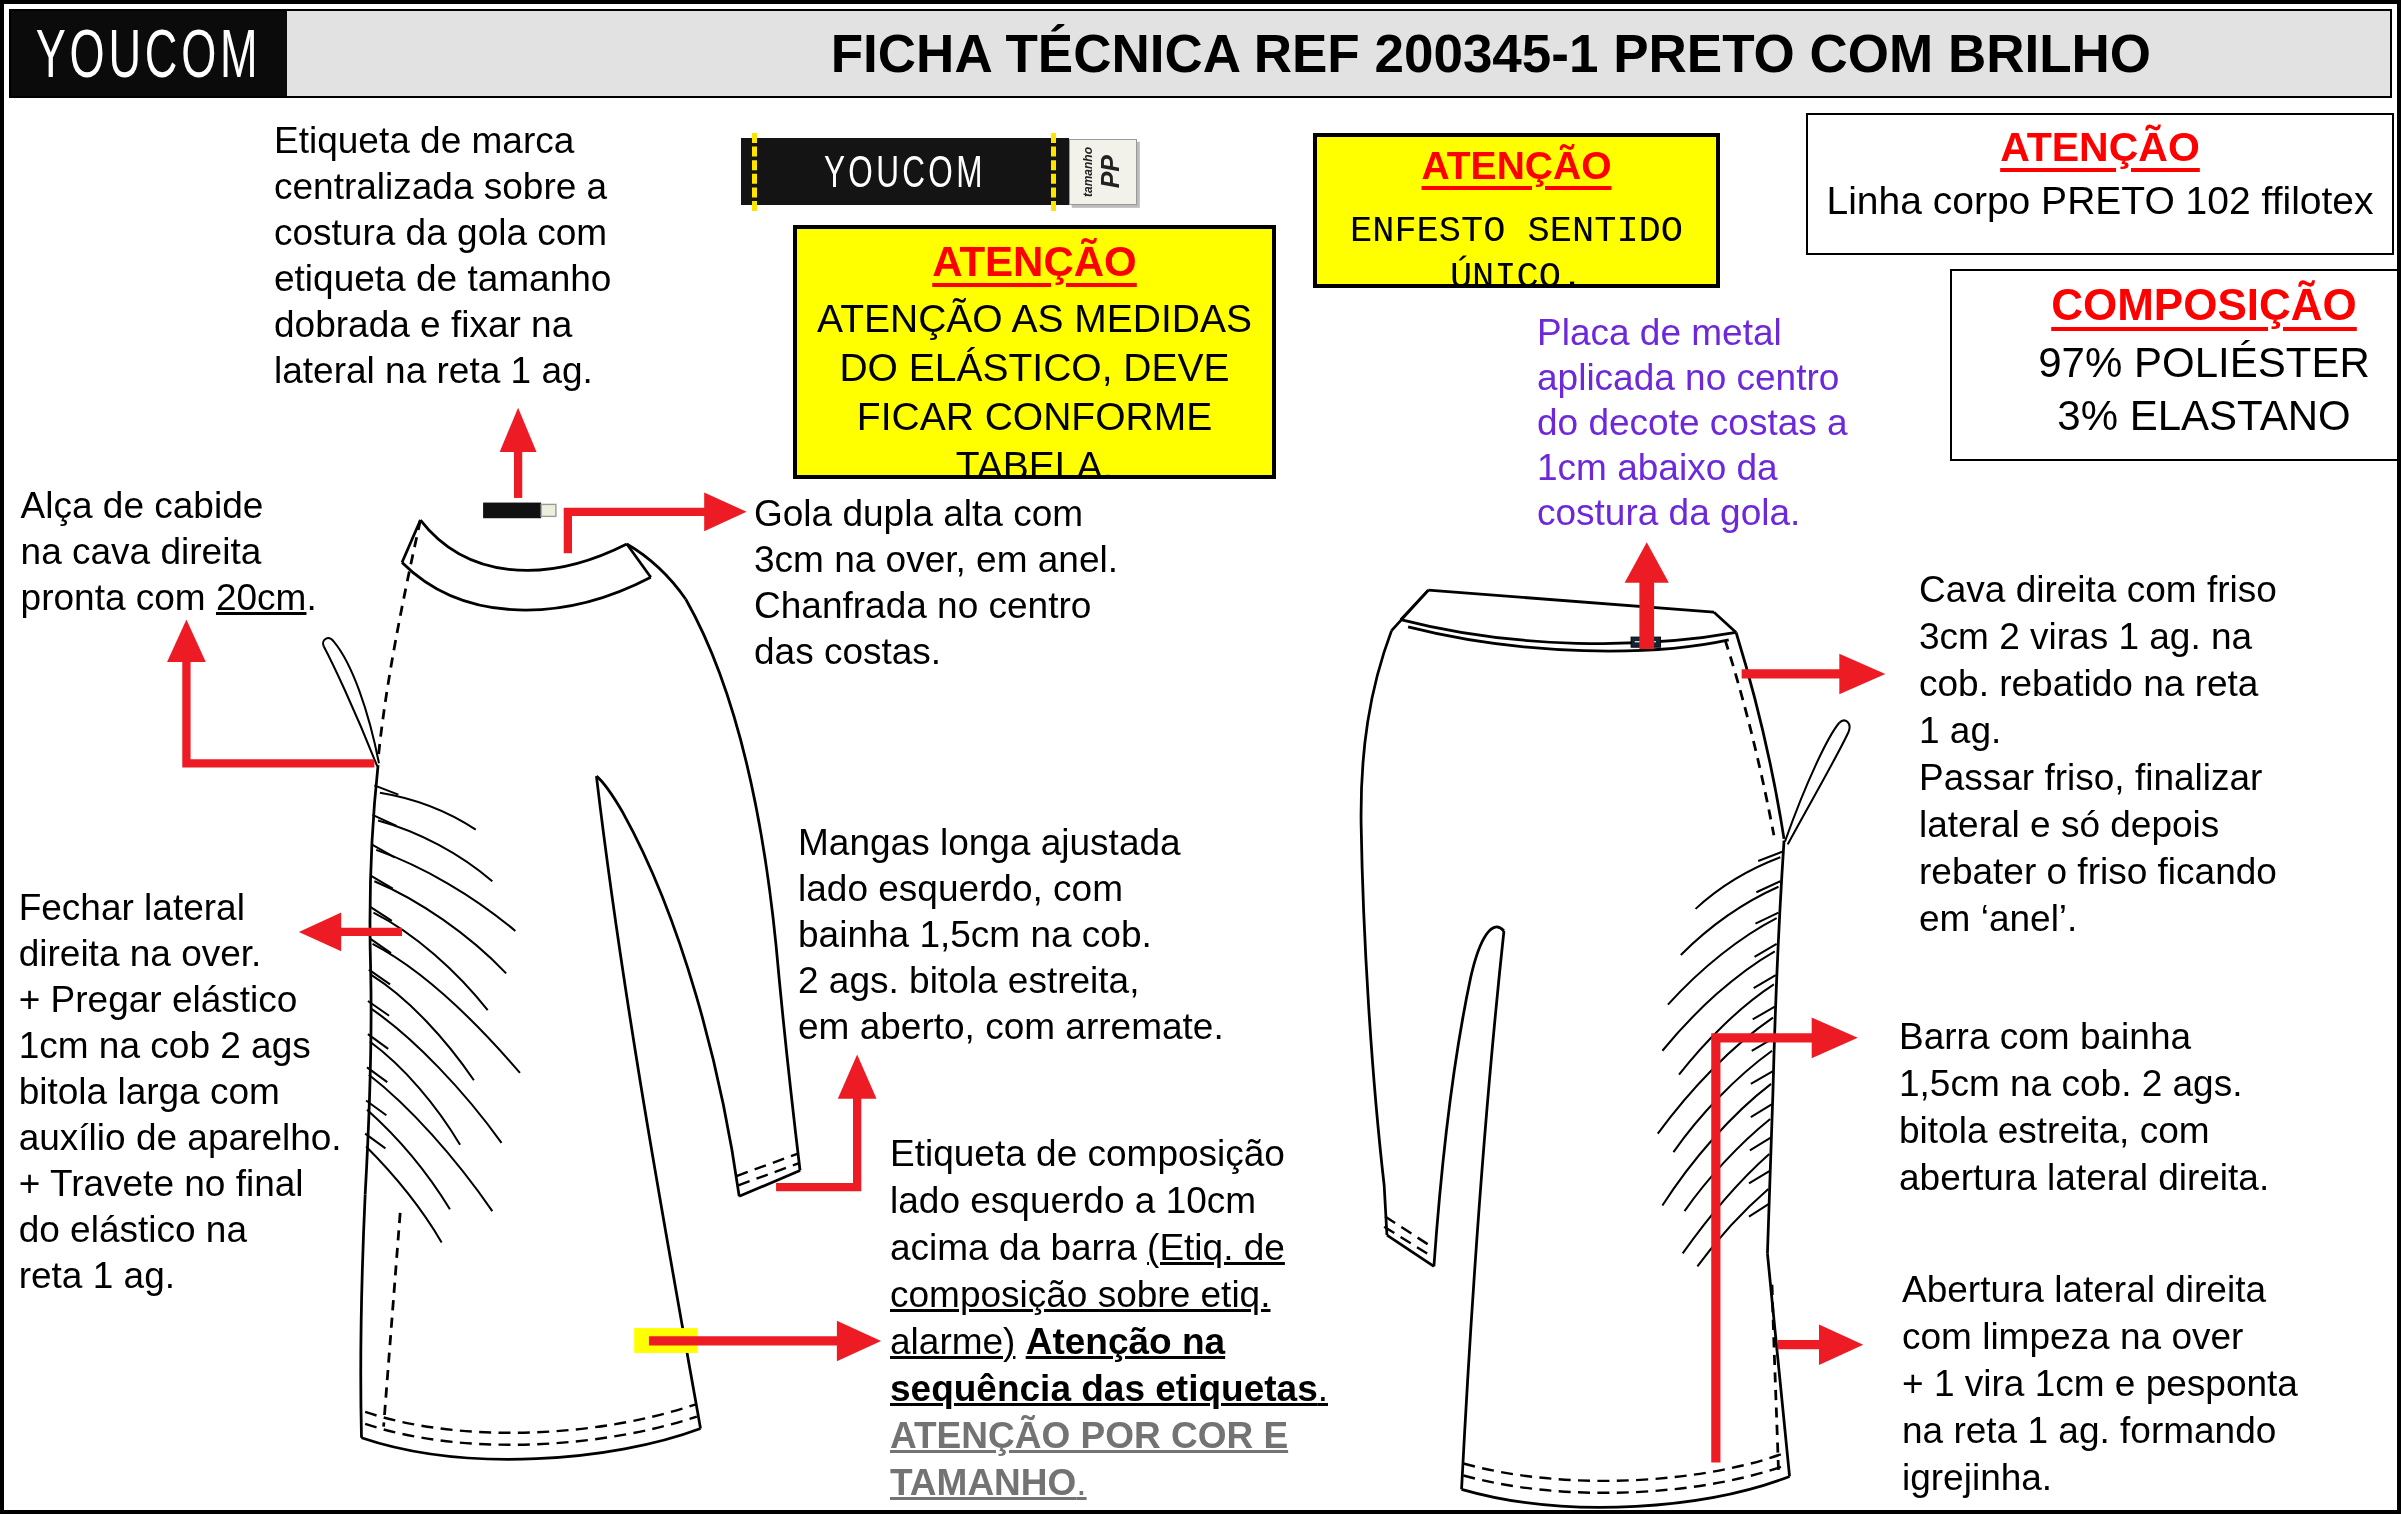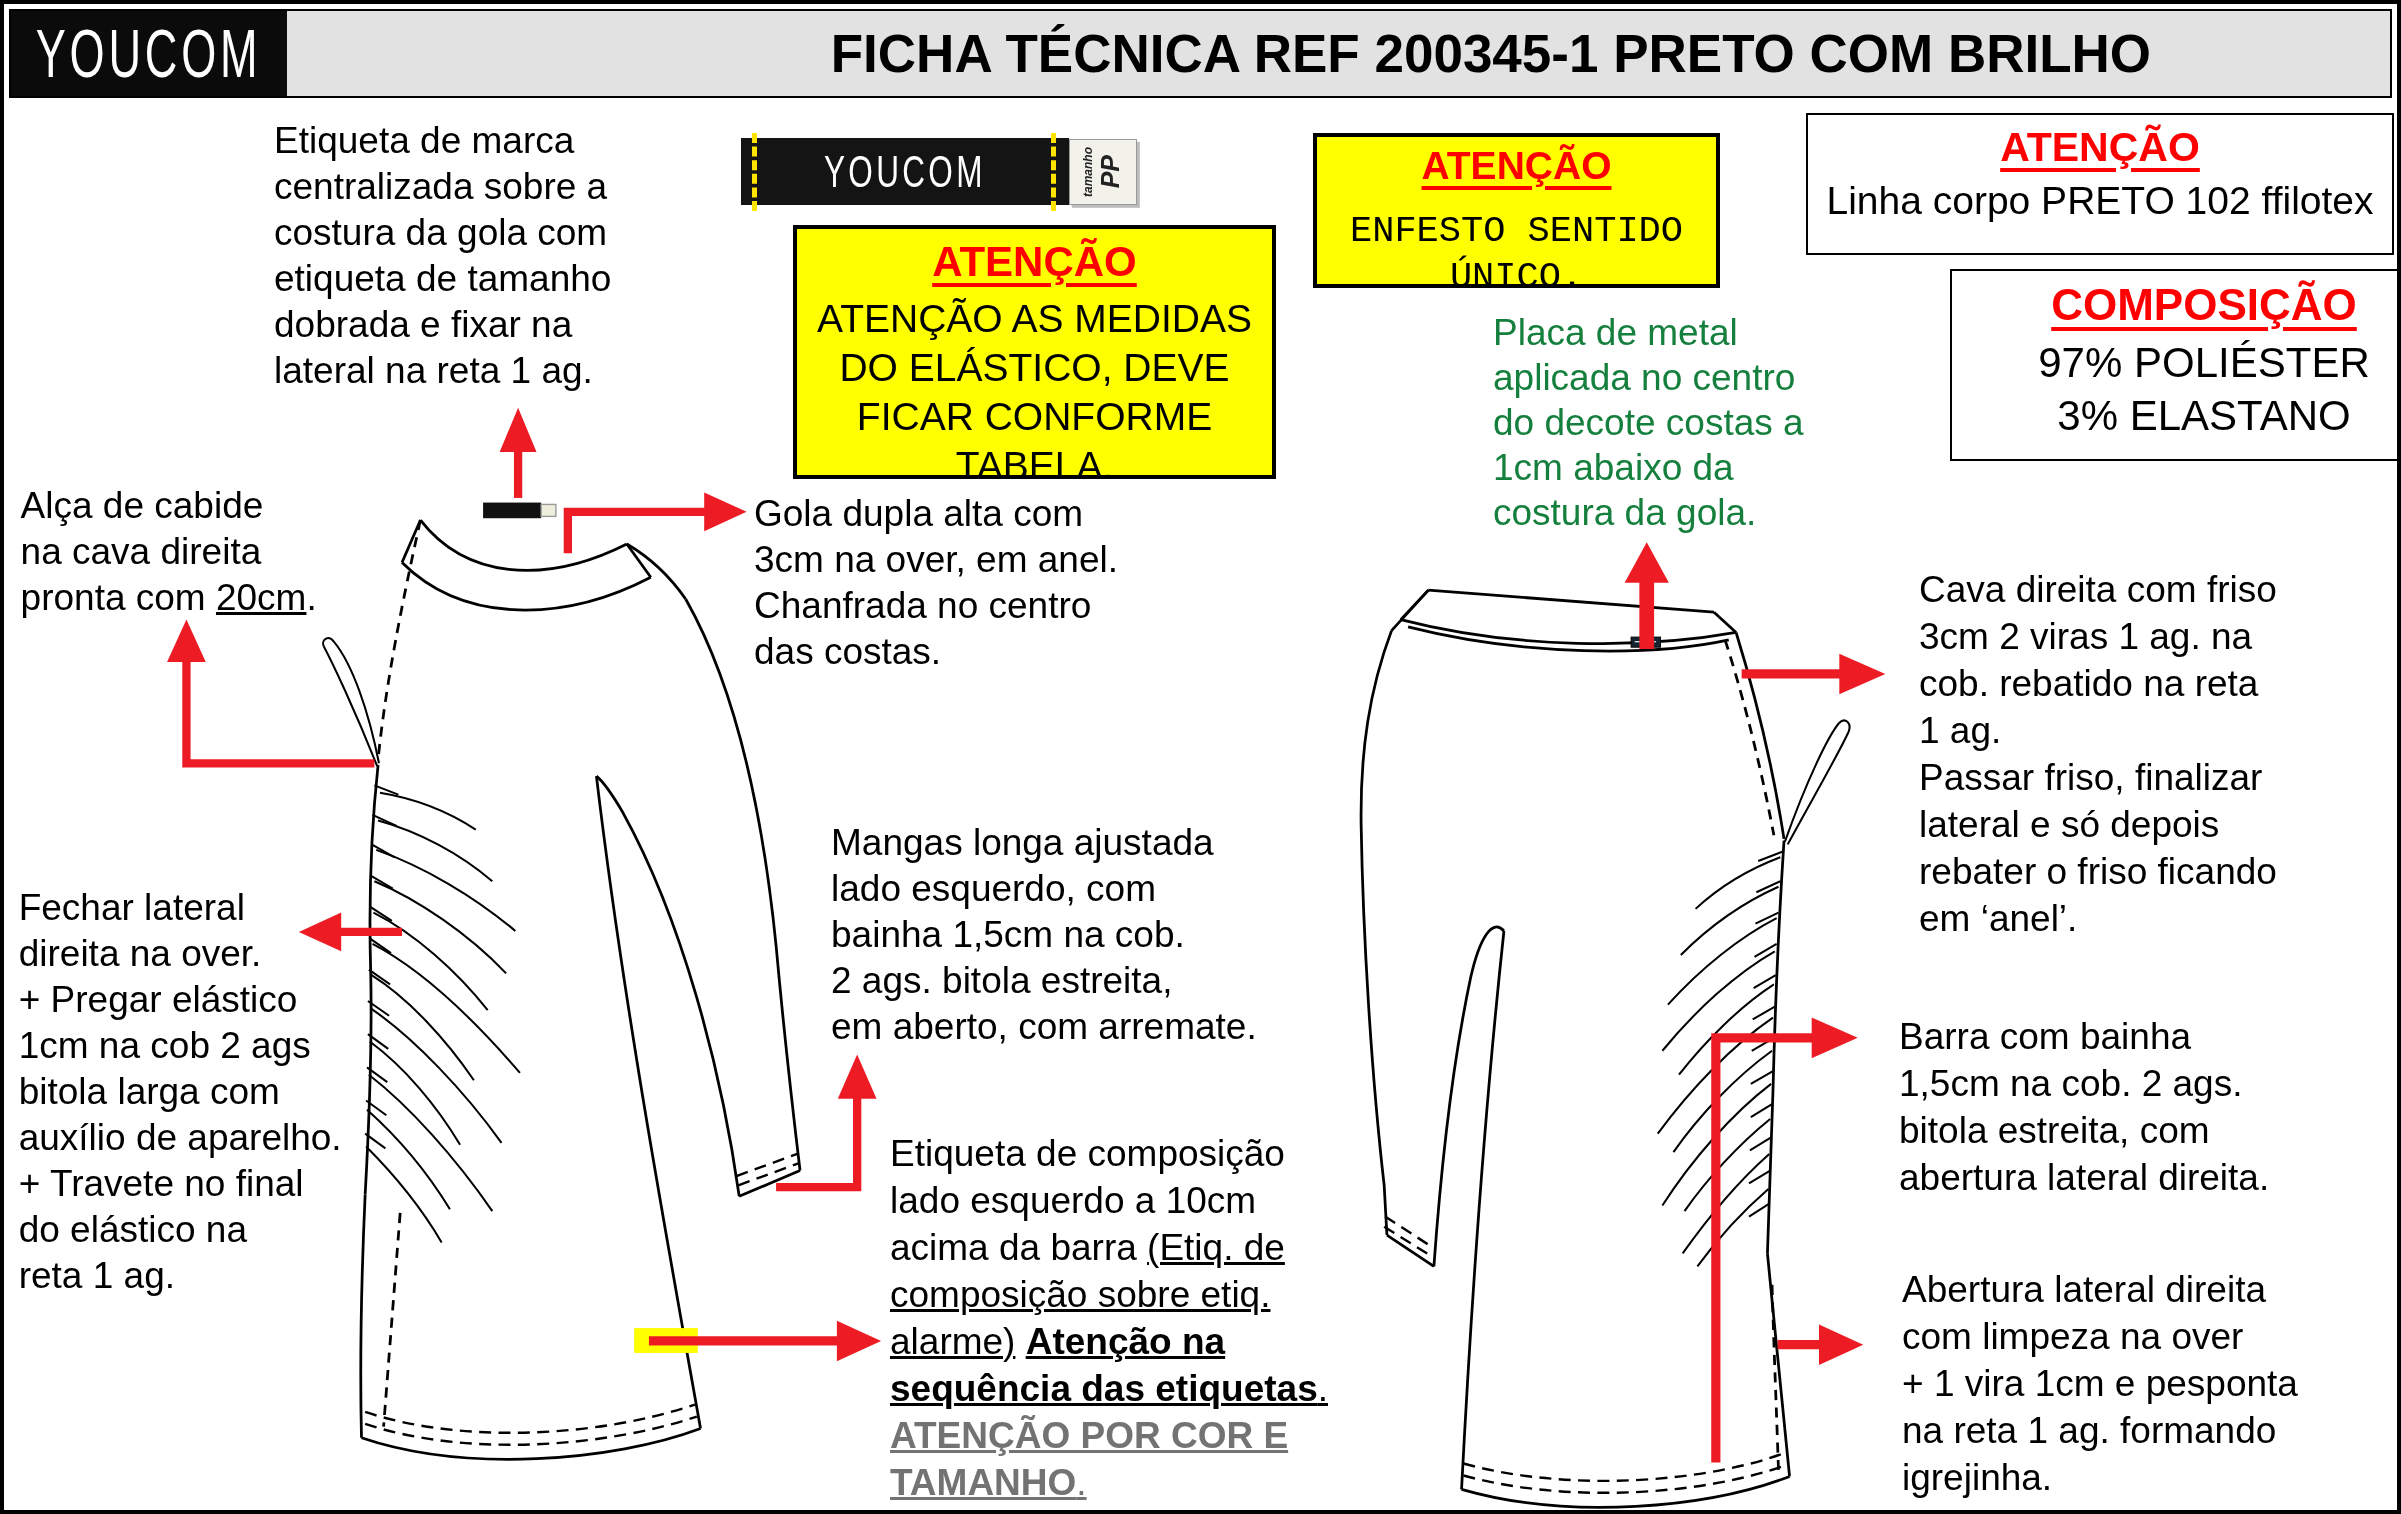--- a/index.html
+++ b/index.html
@@ -9,21 +9,21 @@
     font-family:"Liberation Sans", sans-serif; color:#000;
   }
   
   .header{position:absolute;top:4.6px;left:4.6px;right:4.6px;height:89px;background:#e2e2e2;border:2.8px solid #000;box-sizing:border-box;}
   .logo-box{position:absolute;left:0;top:0;bottom:0;width:276px;background:#0b0b0b;display:flex;align-items:center;justify-content:center;}
   .logo-text{color:#fff;font-size:55px;letter-spacing:4.6px;transform:scaleY(1.25) scaleX(0.82);font-weight:400;}
   .title-wrap{position:absolute;left:590px;right:9.2px;top:0;bottom:0;display:flex;align-items:center;justify-content:center;}
   .title-text{font-size:53px;font-weight:bold;letter-spacing:0px;white-space:nowrap;}
   
   .note{position:absolute;font-size:37px;line-height:46px;white-space:pre-line;}
-  .blue{color:#15803d;}
+  .blue{color:#6d28d9;margin-left:44px;}
   .u{text-decoration:underline;text-decoration-thickness:2.8px;}
   .b{font-weight:bold;}
   .r{color:#737373;}
   
   .abox{position:absolute;box-sizing:border-box;text-align:center;}
   .ybox{background:#ffff00;border:4.6px solid #000;}
   .wbox{background:#fff;border:2.8px solid #000;}
   .attn-h{color:#ff0000;font-weight:bold;text-decoration:underline;text-decoration-thickness:3.7px;text-underline-offset:6.5px;display:inline-block;text-align:center;}
   .abox .body{white-space:pre-line;}
   
@@ -286,21 +286,21 @@
 1cm na cob 2 ags
 bitola larga com
 auxílio de aparelho.
 + Travete no final
 do elástico na
 reta 1 ag.</div>
   <div class="note" style="left:750px;top:487px;width:442px;">Gola dupla alta com
 3cm na over, em anel.
 Chanfrada no centro
 das costas.</div>
-  <div class="note" style="left:794px;top:816px;width:516px;margin-left:33px;">Mangas longa ajustada
+  <div class="note" style="left:794px;top:816px;width:516px;">Mangas longa ajustada
 lado esquerdo, com
 bainha 1,5cm na cob.
 2 ags. bitola estreita,
 em aberto, com arremate.</div>
   <div class="note blue" style="left:1489px;top:306px;width:396px;line-height:45px;">Placa de metal
 aplicada no centro
 do decote costas a
 1cm abaixo da
 costura da gola.</div>
   <div class="note" style="left:886px;top:1126px;width:498px;line-height:47px;"><span>Etiqueta de composição

